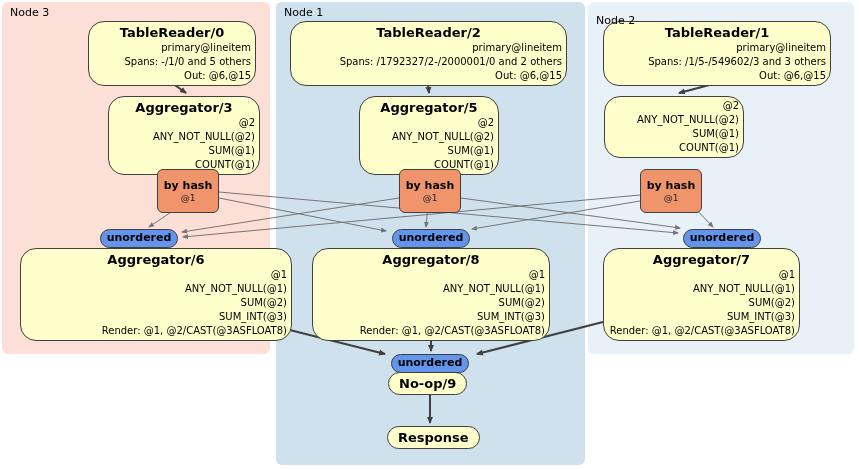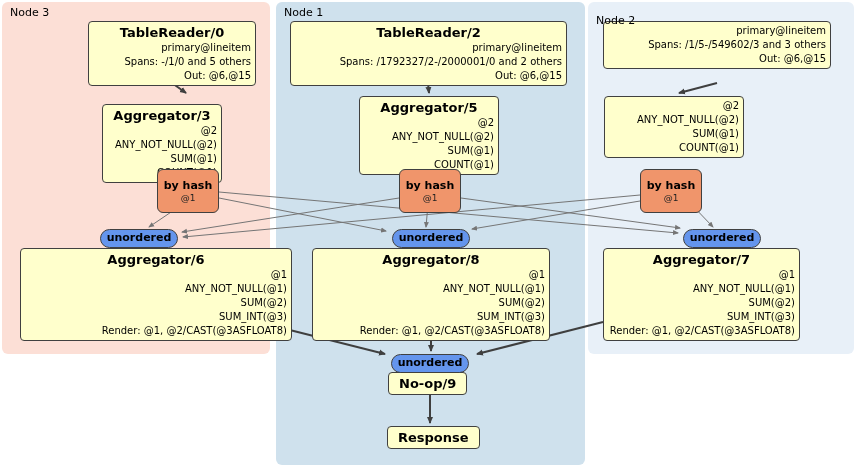--- a/index.html
+++ b/index.html
@@ -14,21 +14,21 @@
   #region-node3{left:2px;top:2px;width:268px;height:352px;background:#fcdfd6;}
   #region-node1{left:276px;top:2px;width:309px;height:463px;background:#cfe1ed;}
   #region-node2{left:588px;top:2px;width:266px;height:352px;background:#e8f0f8;}
   
   svg.edges{position:absolute;left:0;top:0;z-index:1;pointer-events:none;}
   .e-thick{stroke:#3f3f3f;stroke-width:2px;fill:none;}
   .e-thin{stroke:#757575;stroke-width:1px;fill:none;}
   
   .proc{
     position:absolute;z-index:2;background:#ffffcc;border:1.4px solid #404040;
-    border-radius:4px;text-align:center;padding:2px 4px;box-sizing:border-box;
+    border-radius:16px;text-align:center;padding:2px 4px;box-sizing:border-box;
     white-space:nowrap;
   }
   .proc-title{font-weight:bold;font-size:13px;line-height:17px;color:#000;}
   .proc-line{font-size:10px;line-height:14px;color:#000;text-align:right;}
   .proc-simple{padding:2px 10px;}
   
   .router{
     position:absolute;z-index:3;border:1.4px solid #404040;text-align:center;
     box-sizing:border-box;
   }
@@ -91,26 +91,27 @@
     <div class="proc-line">Spans: -/1/0 and 5 others</div>
     <div class="proc-line">Out: @6,@15</div>
   </div>
   <div class="proc" style="left:290px;top:21px;width:277px;">
     <div class="proc-title">TableReader/2</div>
     <div class="proc-line">primary@lineitem</div>
     <div class="proc-line">Spans: /1792327/2-/2000001/0 and 2 others</div>
     <div class="proc-line">Out: @6,@15</div>
   </div>
   <div class="proc" style="left:603px;top:21px;width:228px;">
+    <div class="proc-title">TableReader/1</div>
     <div class="proc-line">primary@lineitem</div>
     <div class="proc-line">Spans: /1/5-/549602/3 and 3 others</div>
     <div class="proc-line">Out: @6,@15</div>
   </div>
 
-  <div class="proc" style="left:102px;top:96px;width:120px;margin-top:8px;">
+  <div class="proc" style="left:108px;top:96px;width:152px;">
     <div class="proc-title">Aggregator/3</div>
     <div class="proc-line">@2</div>
     <div class="proc-line">ANY_NOT_NULL(@2)</div>
     <div class="proc-line">SUM(@1)</div>
     <div class="proc-line">COUNT(@1)</div>
   </div>
   <div class="proc" style="left:359px;top:96px;width:140px;">
     <div class="proc-title">Aggregator/5</div>
     <div class="proc-line">@2</div>
     <div class="proc-line">ANY_NOT_NULL(@2)</div>

